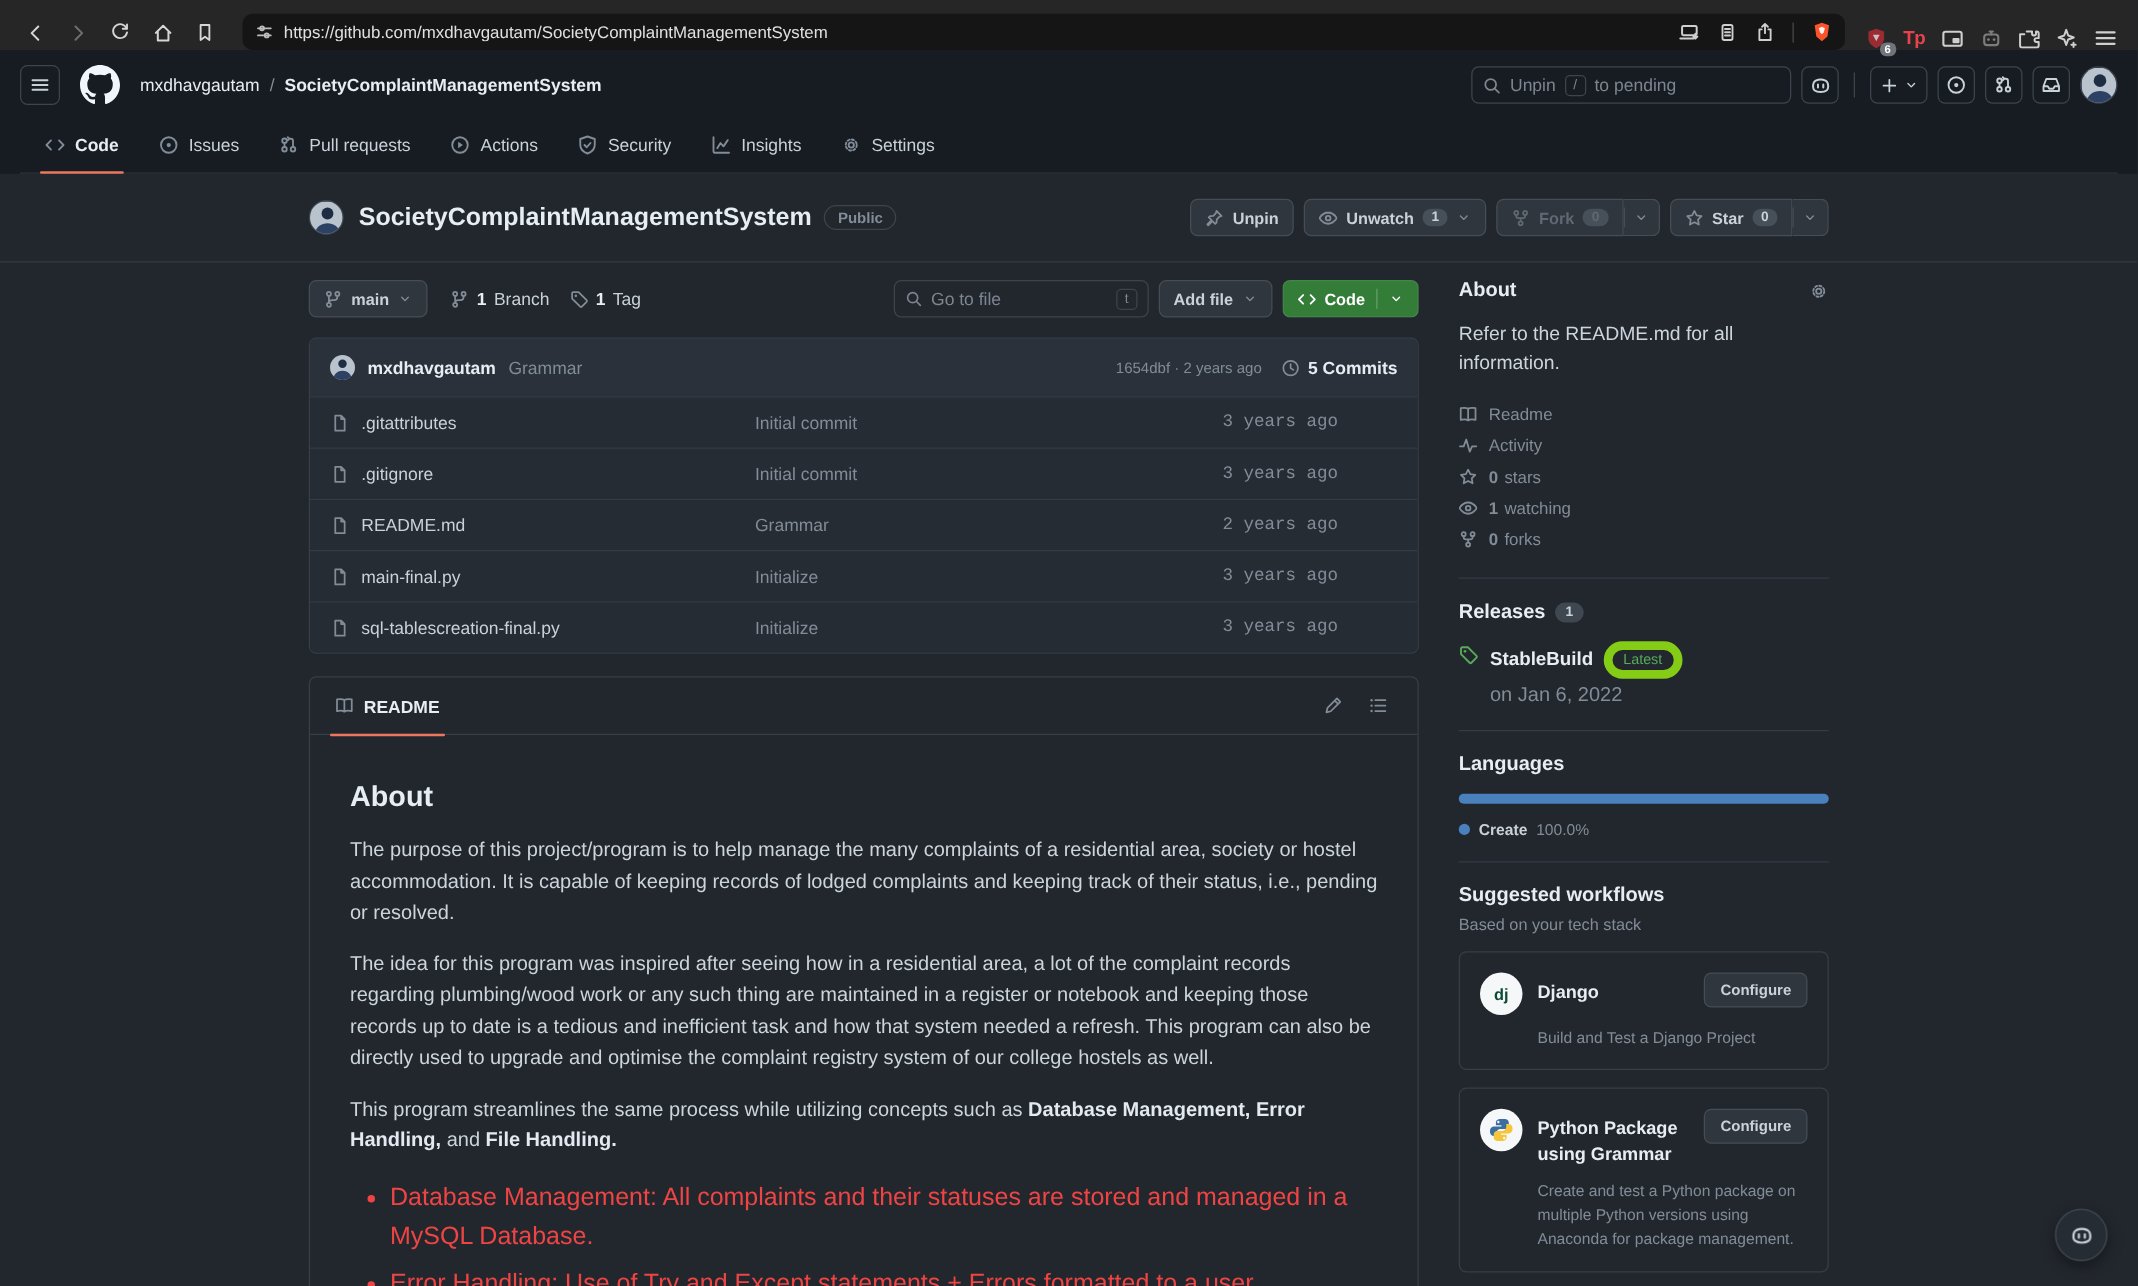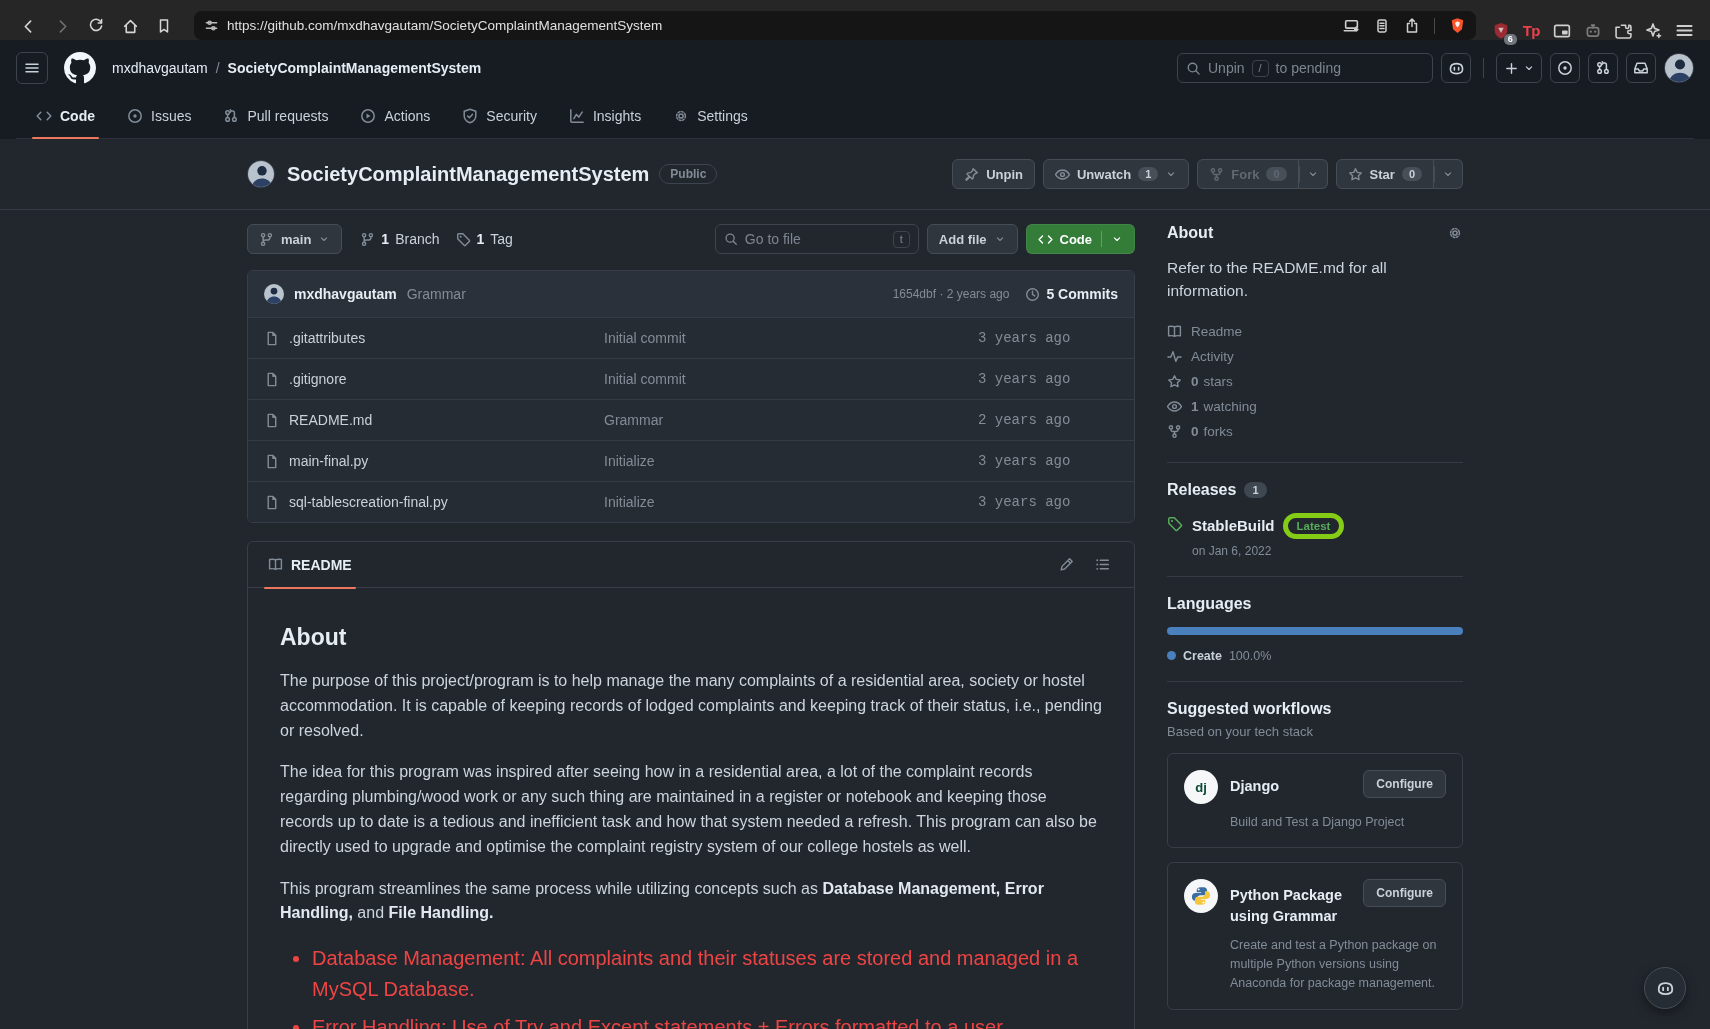--- a/index.html
+++ b/index.html
@@ -123,22 +123,22 @@
   .sb-desc{font-size:15.5px; line-height:1.5; color:#ccd4dc; margin-bottom:16px;}
   .sb-item{display:flex; align-items:center; gap:9px; color:var(--fg-muted); font-size:13.5px; padding:5px 0;}
   .sb-item b{color:var(--fg-muted);}
   .rel-head{display:flex; align-items:center; gap:8px; margin-bottom:14px;}
   .rel-head h2{font-size:16px; font-weight:700; color:var(--fg-bright);}
   .rel-count{background:rgba(99,110,123,.45); border-radius:999px; font-size:11px; font-weight:600; padding:2px 8px; color:var(--fg);}
   .release{display:flex; gap:9px;}
   .release svg{color:#57ab5a; margin-top:3px;}
   .rel-name-row{display:flex; align-items:center; gap:8px;}
   .rel-name{font-weight:700; color:var(--fg-bright); font-size:15px;}
-  .latest-pill{border:5px solid #84cc16; color:#57ab5a; border-radius:999px; font-size:11.5px; font-weight:700; padding:2px 9px;}
-  .rel-date{color:var(--fg-muted); font-size:12px; margin-top:5px;}
+  .latest-pill{border:7px solid #84cc16; color:#57ab5a; border-radius:999px; font-size:11.5px; font-weight:400; padding:2px 9px;}
+  .rel-date{color:var(--fg-muted); font-size:16px; margin-top:5px;}
   .lang-bar{height:8px; border-radius:999px; background:#4a80bd; margin:6px 0 14px;}
   .lang-legend{display:flex; align-items:center; gap:7px; font-size:12.5px;}
   .lang-dot{width:9px; height:9px; border-radius:50%; background:#4a80bd;}
   .lang-name{font-weight:700; color:var(--fg);}
   .lang-pct{color:var(--fg-muted);}
   .wf-sub{color:var(--fg-muted); font-size:13px; margin-top:-10px; margin-bottom:14px;}
   .wf-card{border:1px solid var(--border); border-radius:6px; padding:16px; margin-bottom:14px;}
   .wf-top{display:flex; gap:12px;}
   .wf-ic{width:34px; height:34px; border-radius:50%; background:#f5f7f9; display:flex; align-items:center; justify-content:center; flex:none;}
   .wf-name{font-weight:700; color:var(--fg-bright); font-size:14.5px; line-height:1.45; flex:1; padding-top:6px;}

